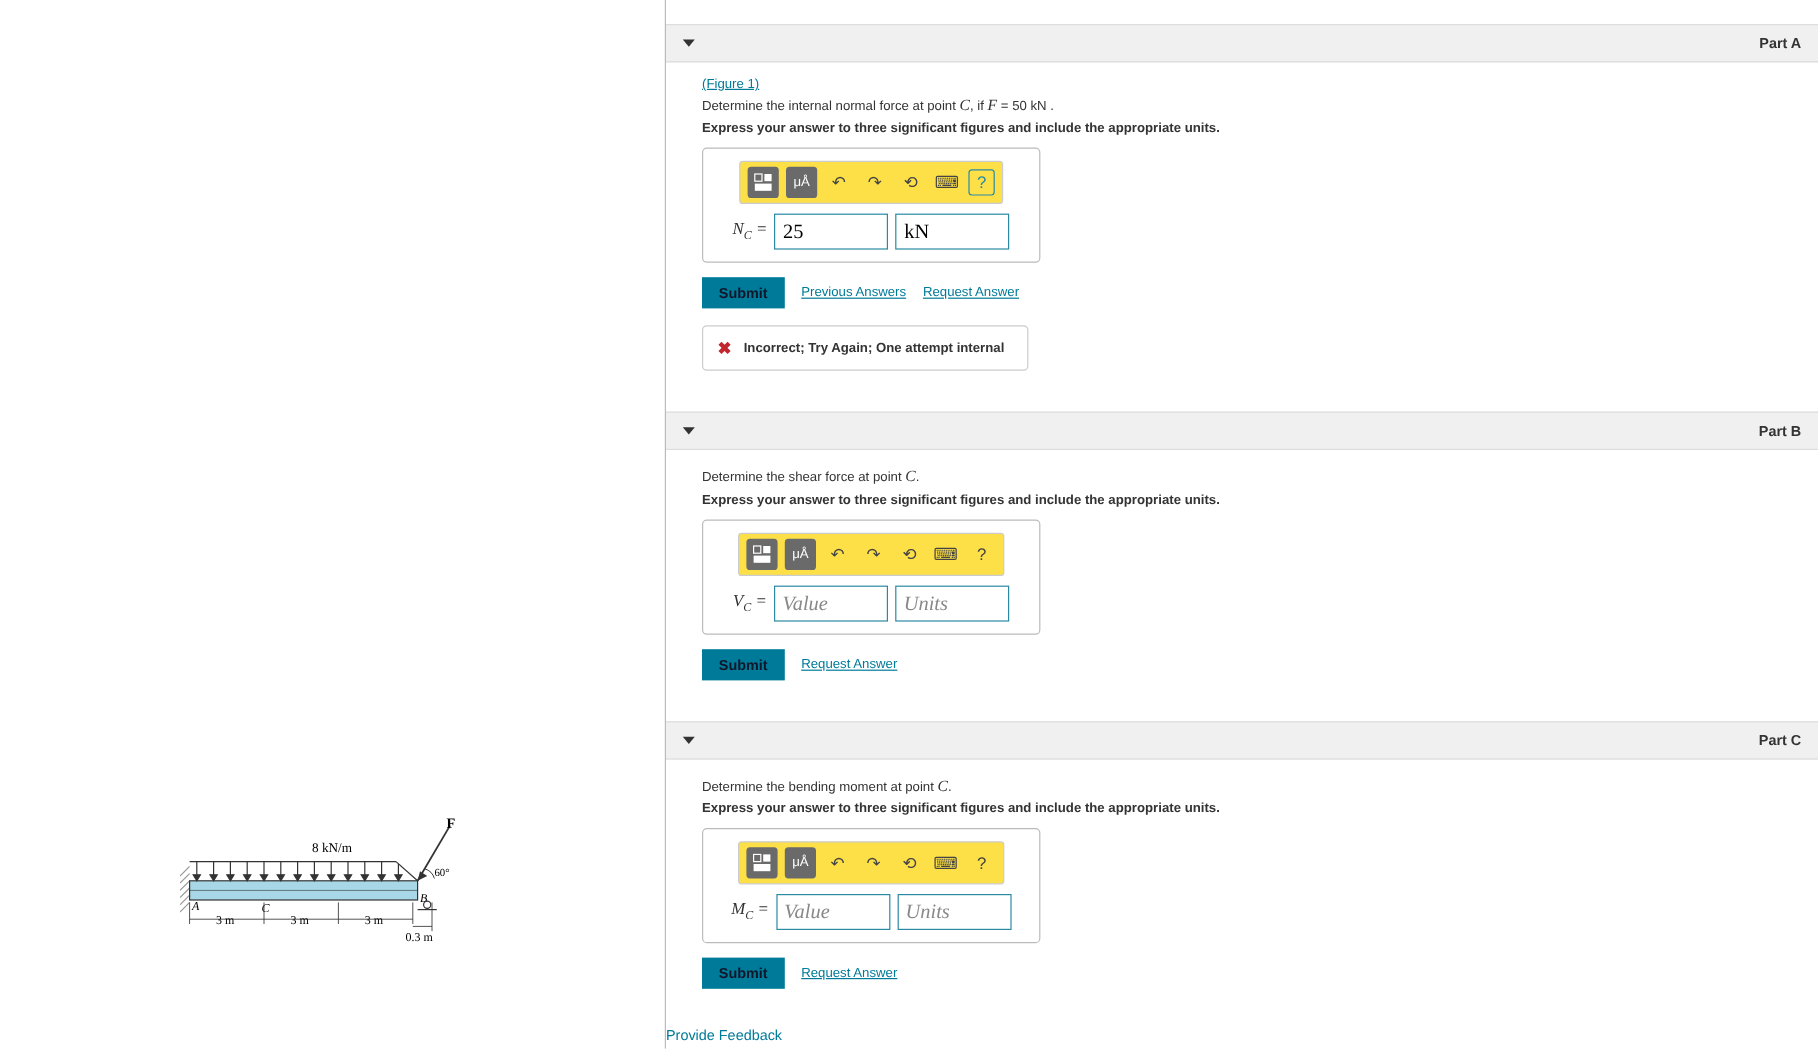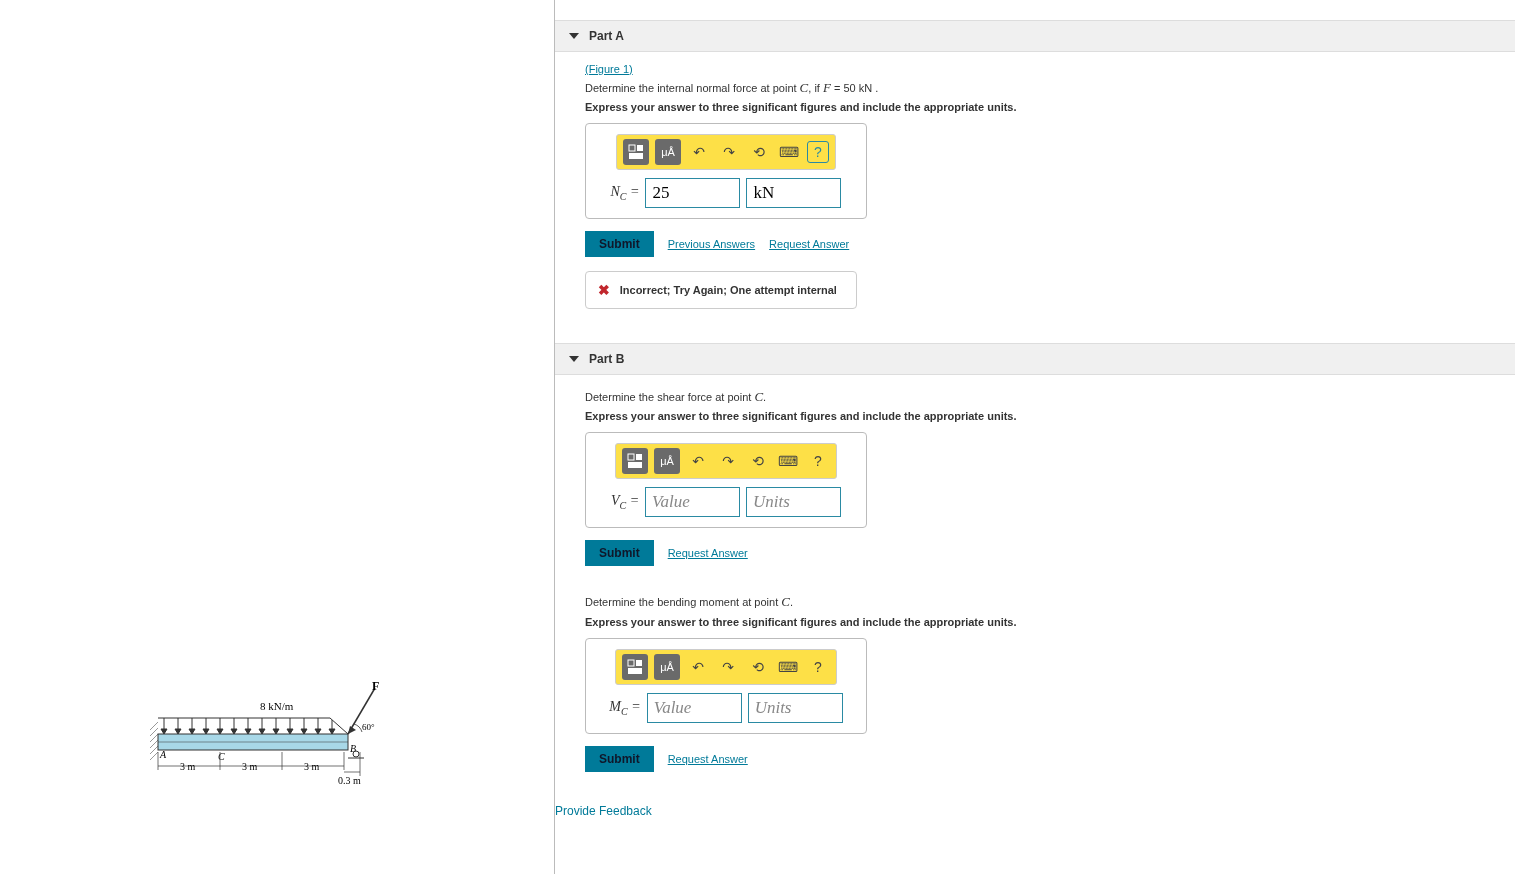--- a/index.html
+++ b/index.html
@@ -1,19 +1,19 @@
 <!DOCTYPE html>
 <html><head>
 <meta charset="utf-8">
 <style>
 * { box-sizing: border-box; margin: 0; padding: 0; }
 body { font-family: Arial, Helvetica, sans-serif; font-size: 12px; color: #333; background: #fff; display: flex; }
 .left-col { width: 555px; border-right: 1px solid #bbb; min-height: 874px; position: relative; padding: 0 10px; }
 .right-col { flex: 1; padding: 0; }
-.part-header { background: #f0f0f0; border-top: 1px solid #ddd; border-bottom: 1px solid #ddd; padding: 8px 14px; margin-top: 20px; display: flex; align-items: center; gap: 10px; }
+.part-header { background: #f0f0f0; border-top: 1px solid #ddd; border-bottom: 1px solid #ddd; padding: 8px 14px; margin-top: 20px; display: flex; align-items: center; gap: 10px; justify-content: space-between; }
 .part-header .toggle { width: 0; height: 0; border-left: 5px solid transparent; border-right: 5px solid transparent; border-top: 6px solid #333; display: inline-block; }
 .part-header .title { font-weight: bold; font-size: 12px; }
 .part-body { padding: 10px 30px 14px 30px; }
 .link { color: #007a99; text-decoration: underline; cursor: pointer; font-size: 11px; }
 .prompt { font-size: 11px; margin: 3px 0; line-height: 1.4; }
 .prompt .var { font-style: italic; font-family: 'Times New Roman', serif; font-size: 13px; }
 .bold-prompt { font-weight: bold; font-size: 11px; margin: 4px 0 10px 0; }
 .answer-box { border: 1px solid #bbb; border-radius: 4px; padding: 10px 10px 10px 10px; width: 282px; }
 .toolbar { background: #fde047; border: 1px solid #ccc; border-radius: 3px; padding: 4px 6px; display: flex; align-items: center; gap: 6px; margin: 0 auto 8px auto; width: fit-content; }
 .tool-btn { width: 24px; height: 24px; display: flex; align-items: center; justify-content: center; cursor: pointer; border-radius: 3px; font-size: 14px; color: #444; }
@@ -197,20 +197,24 @@
         <input class="val-input" placeholder="Value" style="">
         <input class="val-input" placeholder="Units" style="">
       </div>
     </div>
     <div class="sub-row">
       <button class="submit-btn">Submit</button>
       <span class="link">Request Answer</span>
     </div>
   </div>
 
+  <div class="part-header">
+    <span class="toggle"></span>
+    <span class="title">Part C</span>
+  </div>
   <div class="part-body">
     <div class="prompt">
       <span>Determine the bending moment at point </span><span class="var">C</span><span>.</span>
     </div>
     <div class="bold-prompt">Express your answer to three significant figures and include the appropriate units.</div>
     <div class="answer-box">
       <div class="toolbar">
         <span class="tool-btn dark">
             <svg width="16" height="16">
               <rect x="1" y="1" width="6" height="6" fill="none" stroke="#fff"></rect>

